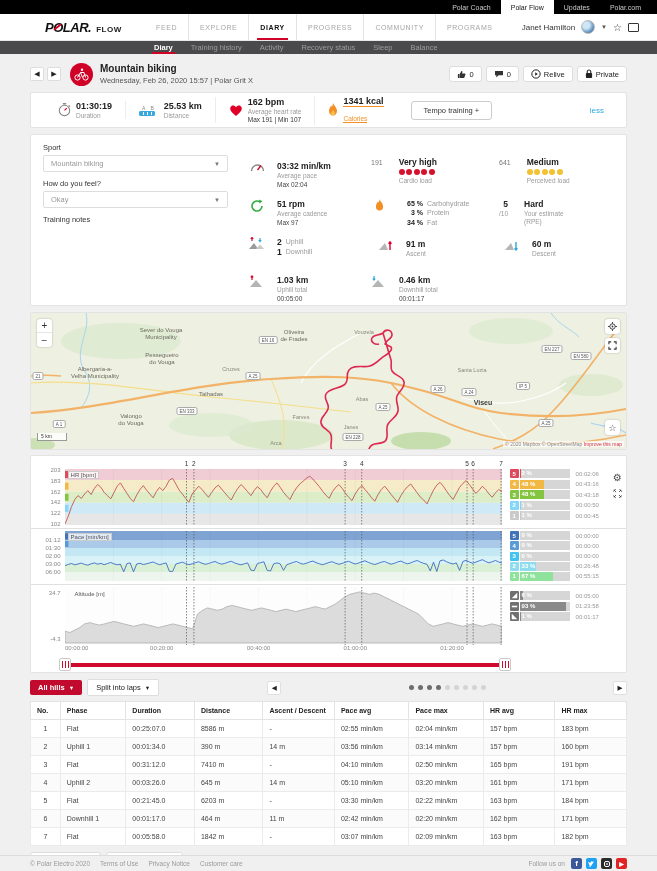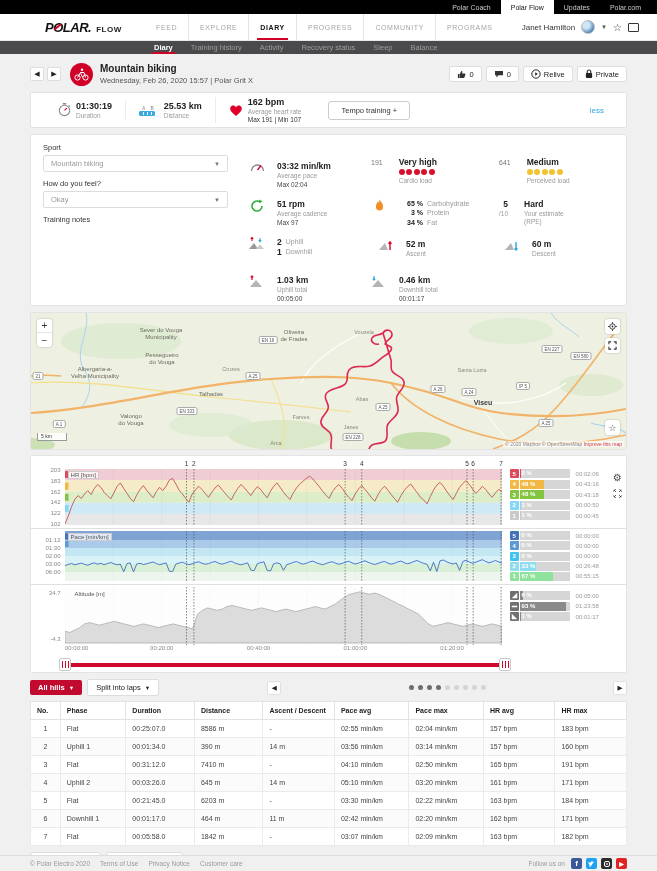--- a/index.html
+++ b/index.html
@@ -253,20 +253,30 @@
       <div class="sgroup bdr">
         <svg width="14" height="13" viewBox="0 0 14 13">
             <path d="M7,12 C2,8 .5,5.5 1.5,3.2 C2.5,1 5.5,.8 7,3.2 C8.5,.8 11.5,1 12.5,3.2 C13.5,5.5 12,8 7,12 z" fill="#e00027"></path>
           </svg>
         <div>
           <div class="sval">162 bpm</div>
           <div class="slab">Average heart rate</div>
           <div class="smini">Max 191 | Min 107</div>
         </div>
       </div>
+      <div class="sgroup bdr">
+        <svg width="10" height="14" viewBox="0 0 10 14">
+            <path d="M5,0 C6,2.5 9,4.5 9,8 a4,4.5 0 0 1 -8,0 C1,5.5 2.5,4.5 3,2.5 C3.8,3.8 4.6,4.2 5,0 z" fill="#f29025"></path>
+            <path d="M5,7 C5.8,8.5 7,9 7,10.5 a2,2 0 0 1 -4,0 C3,9.2 4.2,9 5,7 z" fill="#f7c24a"></path>
+          </svg>
+        <div>
+          <div class="sval orange-u">1341 kcal</div>
+          <div class="slab orange-u" style="display:inline-block;color:#f29025">Calories</div>
+        </div>
+      </div>
       <div class="tempo-btn">Tempo training +</div>
       <div class="less">less</div>
     </div>
 
     <div class="card details">
       <div style="position:absolute;left:12px;top:8px">
         <div class="flabel">Sport</div>
         <div class="fselect" style="margin-top:3px">
             <span>Mountain biking</span>
             <span class="dd">▼</span>
@@ -375,21 +385,21 @@
           </div>
       </div>
       <div class="stat" style="left:347px;top:104px">
         <span class="ic">
             <svg width="15" height="12" viewBox="0 0 15 12">
               <path d="M0,11 L6,4 L9,11 z" fill="#b5b5b5"></path>
               <path d="M11,11 v-8 M9.6,4.8 L11,3 L12.4,4.8" stroke="#e00027" stroke-width="1.4" fill="none"></path>
             </svg>
           </span>
         <div>
-            <div class="v">52 m</div>
+            <div class="v">91 m</div>
             <div class="l">Ascent</div>
           </div>
       </div>
       <div class="stat" style="left:340px;top:140px">
         <span class="ic">
             <svg width="16" height="13" viewBox="0 0 16 13">
               <path d="M1,12 L7,5 L13,12 z" fill="#b5b5b5"></path>
               <path d="M3,1 v4 M1.8,3.6 L3,5 L4.2,3.6" stroke="#2ba8e0" stroke-width="1.2" fill="none"></path>
             </svg>
           </span>

